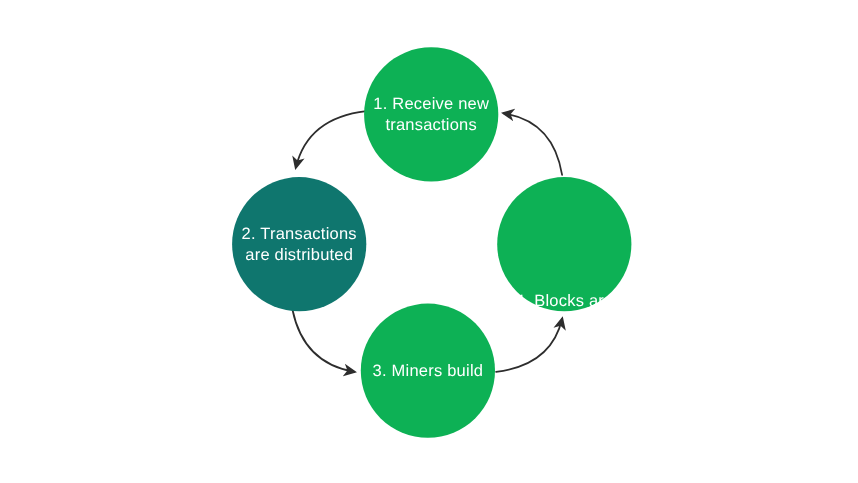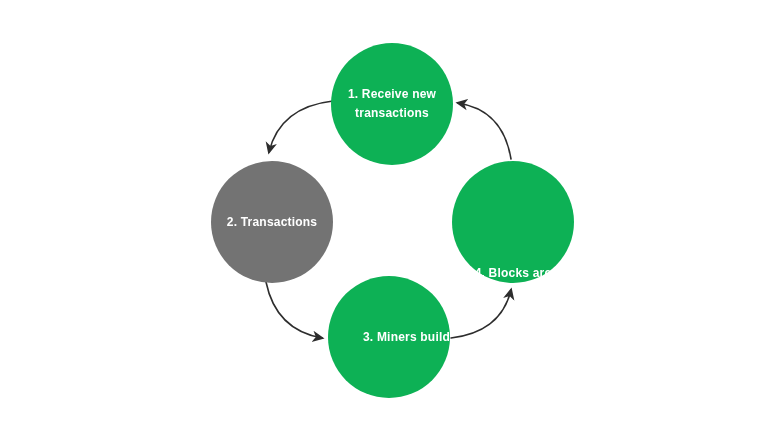--- a/index.html
+++ b/index.html
@@ -29,22 +29,22 @@
     position: absolute;
     width: 122px;
     height: 122px;
     border-radius: 50%;
     display: flex;
     align-items: center;
     justify-content: center;
     text-align: center;
   }
   .node-label {
-    font-size: 12px;
-    font-weight: 700;
+    font-size: 15px;
+    font-weight: 400;
     line-height: 19px;
     letter-spacing: 0.2px;
   }
   .node-label .line {
     display: block;
   }
   .n1 { left: 331px; top: 43px;  }
   .n2 { left: 211px; top: 161px; }
   .n3 { left: 328px; top: 276px; }
   .n4 { left: 452px; top: 161px; align-items: flex-end; }
@@ -66,27 +66,28 @@
     <path class="arrow" d="M511,159 Q503,110 458,103" marker-end="url(#ah)" stroke="#2d2d2d"></path>
   </svg>
 
   <div class="node n1" style="background-color: rgb(13, 177, 85);">
     <div class="node-label" style="color: rgb(255, 255, 255);">
       <span class="line">1. Receive new</span>
       <span class="line">transactions</span>
     </div>
   </div>
 
-  <div class="node n2" style="background-color: #737373;">
+  <div class="node n2" style="background-color: #0f766e;">
     <div class="node-label" style="color: rgb(255, 255, 255);">
       <span class="line">2. Transactions</span>
+      <span class="line">are distributed</span>
     </div>
   </div>
 
-  <div class="node n3" style="background-color: rgb(13, 177, 85); justify-content: flex-end;">
+  <div class="node n3" style="background-color: rgb(13, 177, 85);">
     <div class="node-label" style="color: rgb(255, 255, 255);">
       <span class="line">3. Miners build</span>
     </div>
   </div>
 
   <div class="node n4" style="background-color: rgb(13, 177, 85);">
     <div class="node-label" style="color: rgb(255, 255, 255);">
       <span class="line">4. Blocks are</span>
     </div>
   </div>

